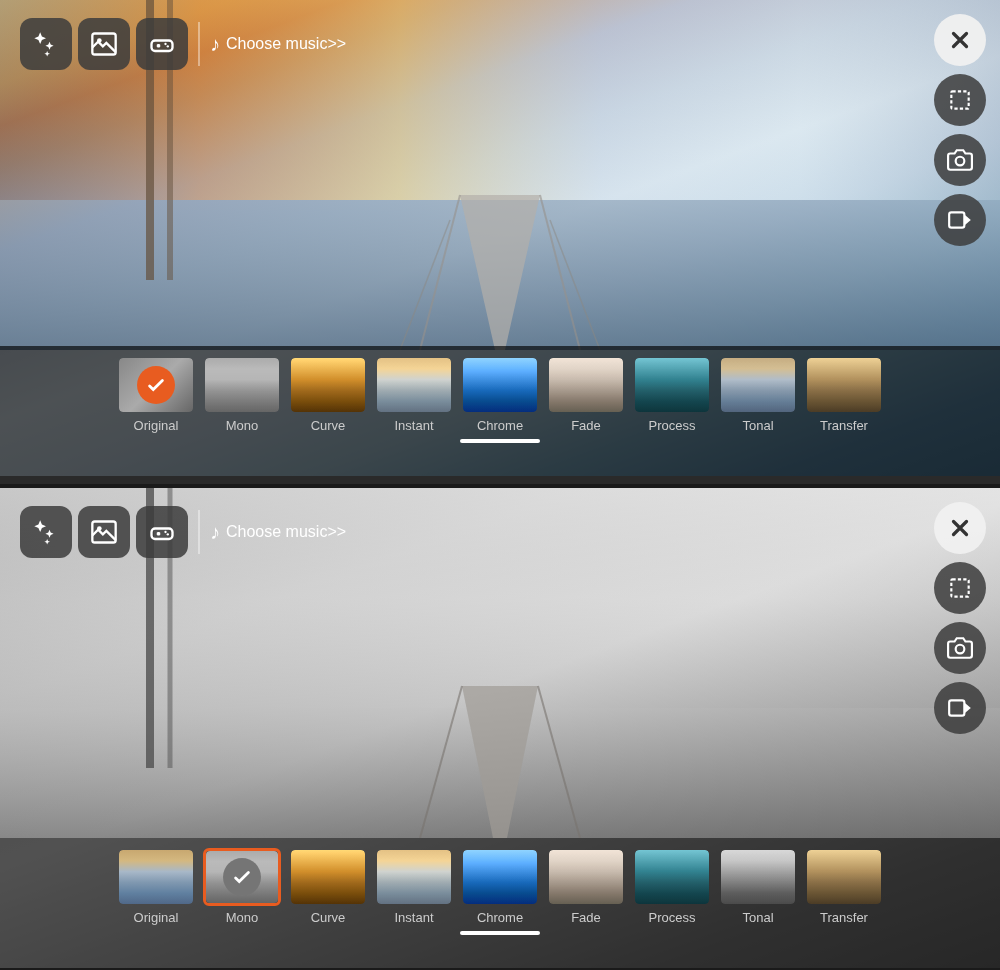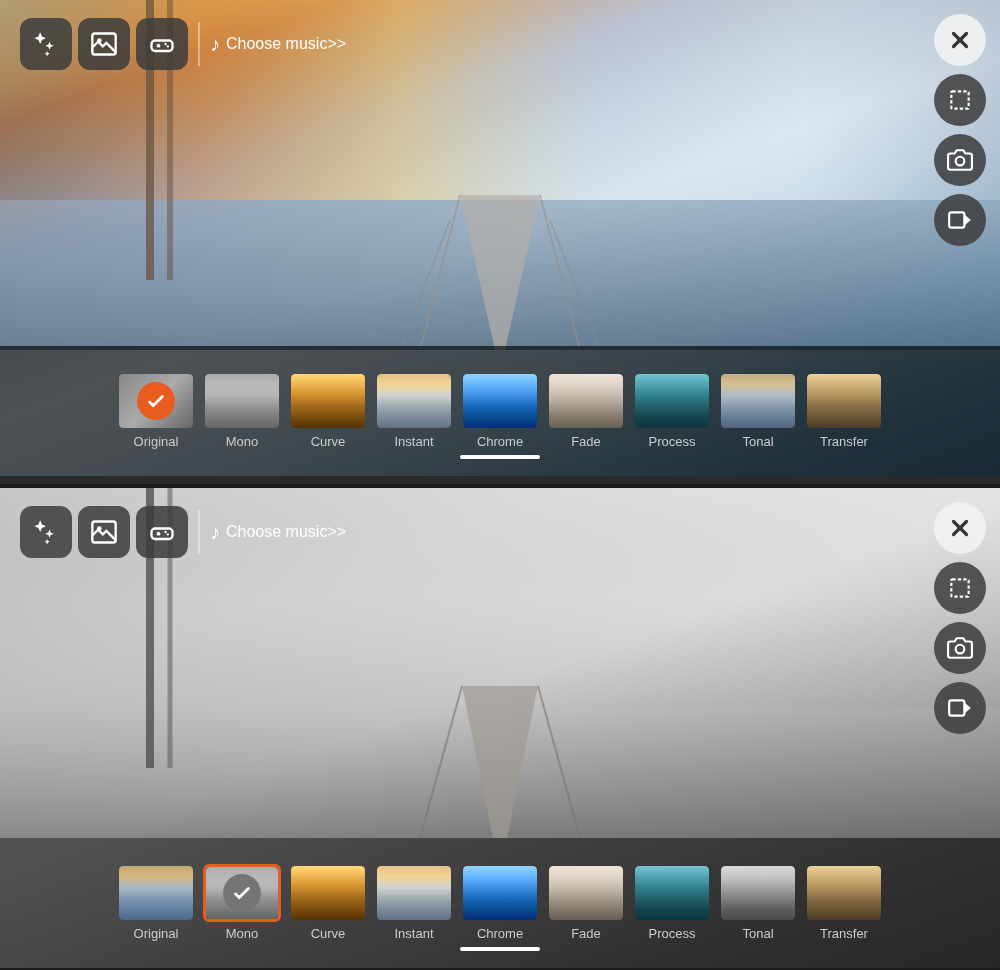--- a/index.html
+++ b/index.html
@@ -166,21 +166,21 @@
     .filter-strip {
       position: absolute;
       bottom: 0;
       left: 0;
       right: 0;
       height: 130px;
       background: rgba(0,0,0,0.65);
       display: flex;
       flex-direction: column;
       align-items: center;
-      padding: 26px 0 4px 0;
+      padding: 10px 0 4px 0;
       z-index: 10;
     }
 
     .filter-items {
       display: flex;
       gap: 8px;
       align-items: flex-start;
       padding: 0 16px;
     }
 

